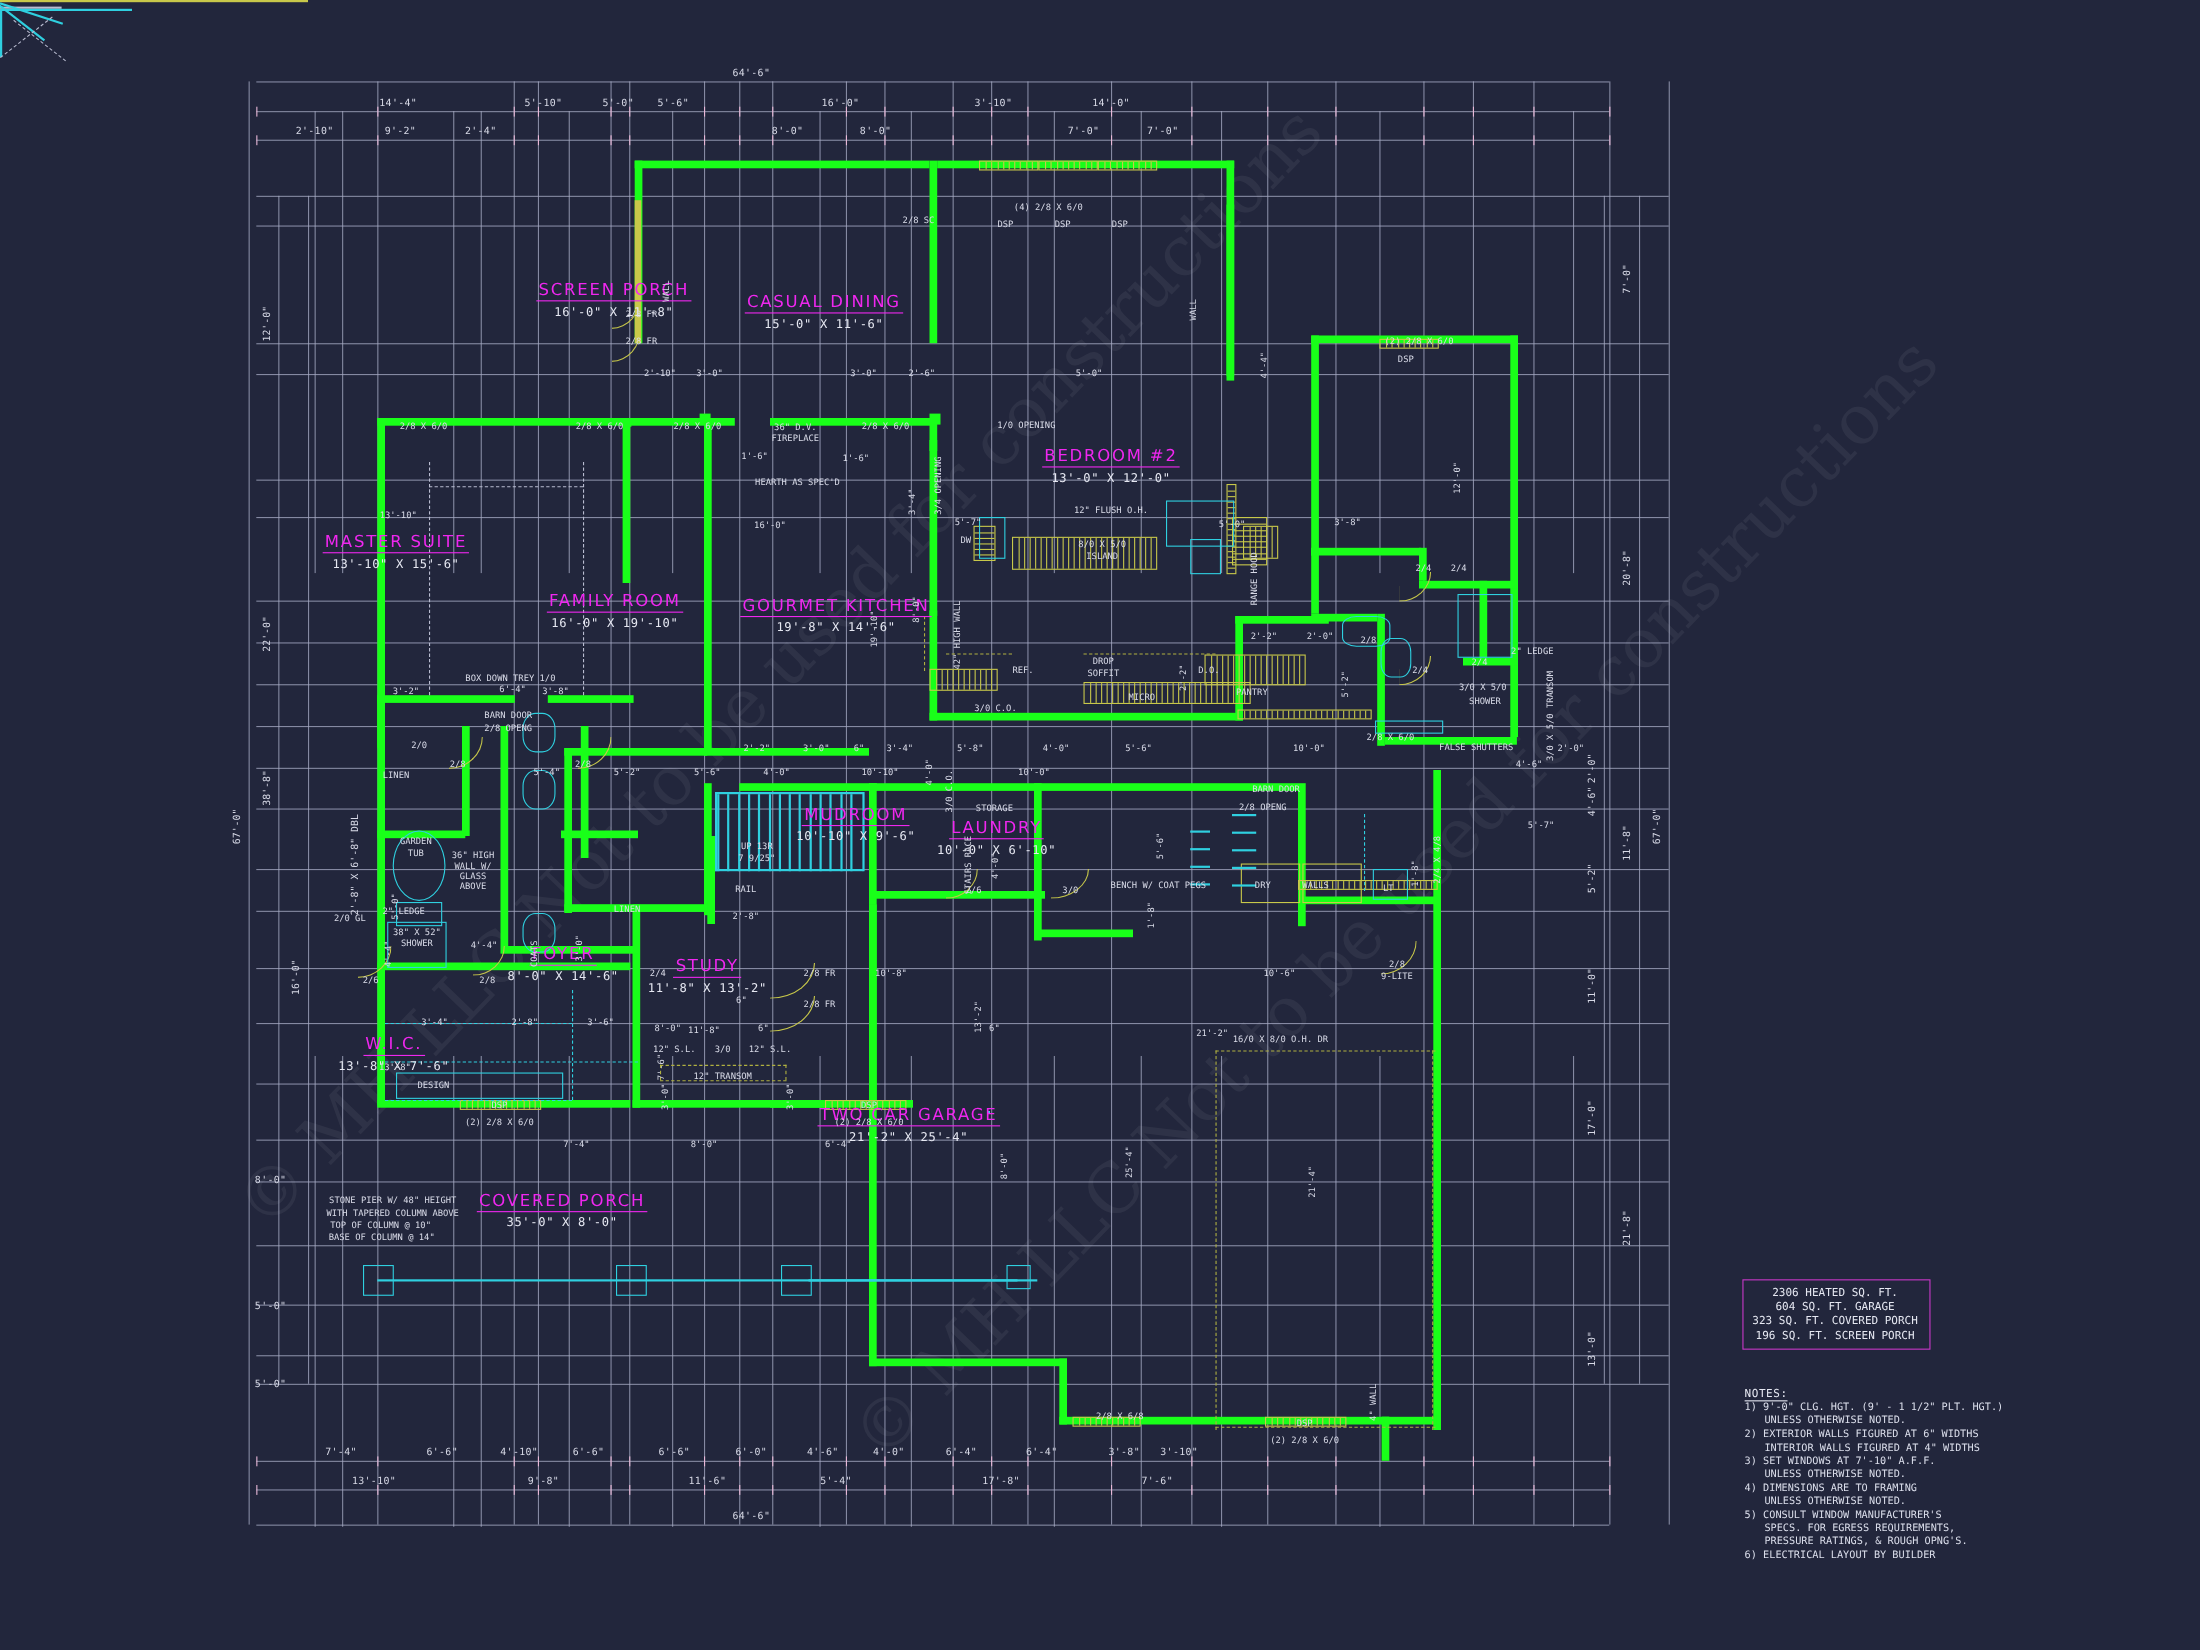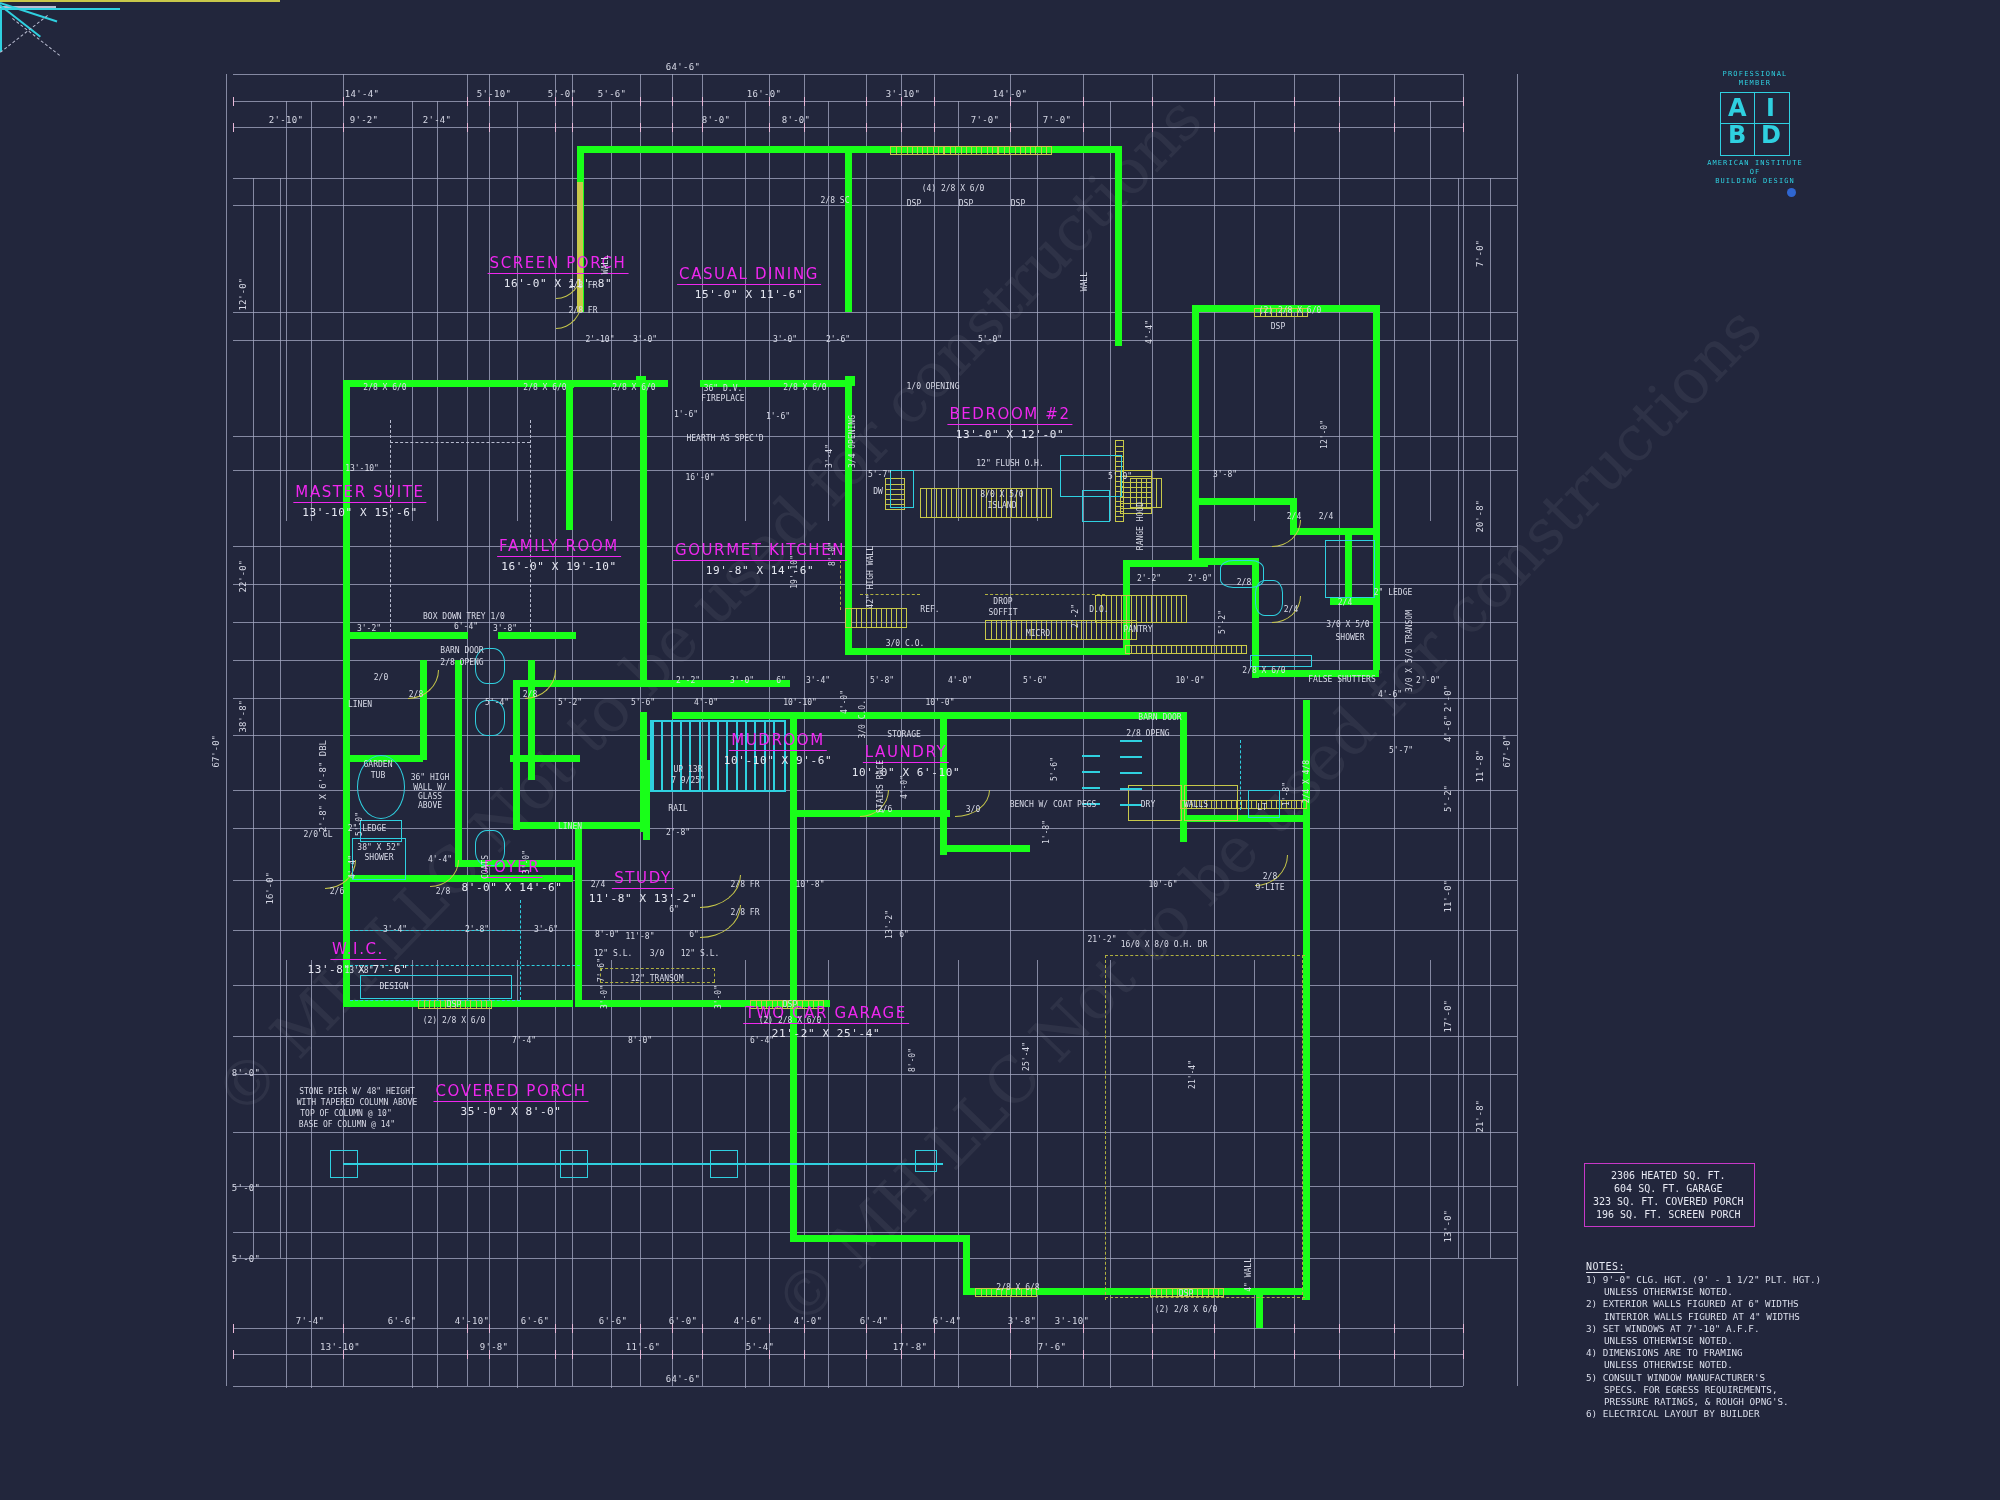--- a/index.html
+++ b/index.html
@@ -954,36 +954,20 @@
       <div class="note" style="position:absolute;left:1190px;top:676px;transform:translateX(-50%);font-size:8px;">10'-0"</div>
       <div class="note" style="position:absolute;left:1390px;top:690px;transform:translateX(-50%);font-size:8px;">4'-6"</div>
       <div class="note" style="position:absolute;left:1428px;top:676px;transform:translateX(-50%);font-size:8px;">2'-0"</div>
       <div class="note" style="position:absolute;left:1401px;top:746px;transform:translateX(-50%);font-size:8px;">5'-7"</div>
       <div class="dimv" style="position:absolute;left:1042px;top:820px;font-size:8px;">1'-8"</div>
       <div class="dimv" style="position:absolute;left:1282px;top:782px;font-size:8px;">1'-8"</div>
       <div class="note" style="position:absolute;left:1225px;top:470px;transform:translateX(-50%);font-size:8px;">3'-8"</div>
       <div class="dimv" style="position:absolute;left:1320px;top:420px;font-size:8px;">12'-0"</div>
     </div>
 
-  <div id="logo">
-    <div class="lt">PROFESSIONAL</div>
-    <div class="lt">MEMBER</div>
-    <div class="lg">
-      <span style="left:7px;top:3px;">A</span>
-      <span style="left:45px;top:3px;">I</span>
-      <span style="left:7px;top:30px;">B</span>
-      <span style="left:40px;top:30px;">D</span>
-      <div style="position:absolute;left:33px;top:0;width:1px;height:62px;background:#2fd0e0;"></div>
-      <div style="position:absolute;left:0;top:30px;width:68px;height:1px;background:#2fd0e0;"></div>
-    </div>
-    <div style="position:absolute;right:14px;top:118px;width:9px;height:9px;border-radius:50%;background:#2f66d0;"></div>
-    <div class="lb">AMERICAN INSTITUTE</div>
-    <div class="lb">OF</div>
-    <div class="lb">BUILDING DESIGN</div>
-  </div>
 
   <div id="areabox">
       <div>2306 HEATED SQ. FT.</div>
       <div>604 SQ. FT. GARAGE</div>
       <div>323 SQ. FT. COVERED PORCH</div>
       <div>196 SQ. FT. SCREEN PORCH</div>
     </div>
   <div id="notes">
     <div class="nh">NOTES:</div>
     <div id="noteslist">

